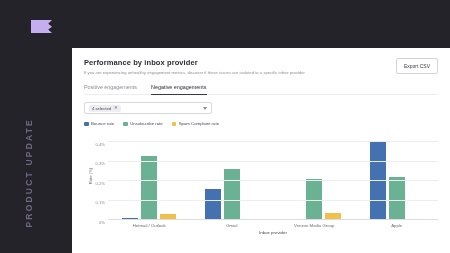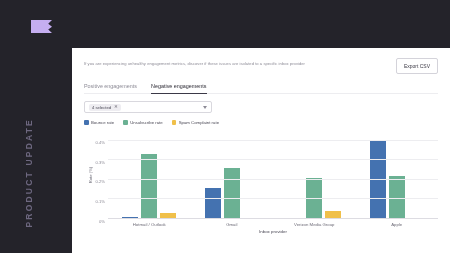--- a/index.html
+++ b/index.html
@@ -155,20 +155,21 @@
   <div id="rail-label">
     <span>PRODUCT UPDATE</span>
   </div>
 
   <div id="card-topstrip"></div>
 
   <div id="card">
 
     <div class="card-head">
       <div>
+        <div id="panel-title">Performance by inbox provider</div>
         <div id="panel-subtitle">If you are experiencing unhealthy engagement metrics, discover if these issues are isolated to a specific inbox provider</div>
       </div>
       <button id="export-csv-button">Export CSV</button>
     </div>
 
     <div id="tabs">
       <div class="tab">Positive engagements</div>
       <div class="tab active">Negative engagements</div>
     </div>
     <div id="tabs-rule"></div>

